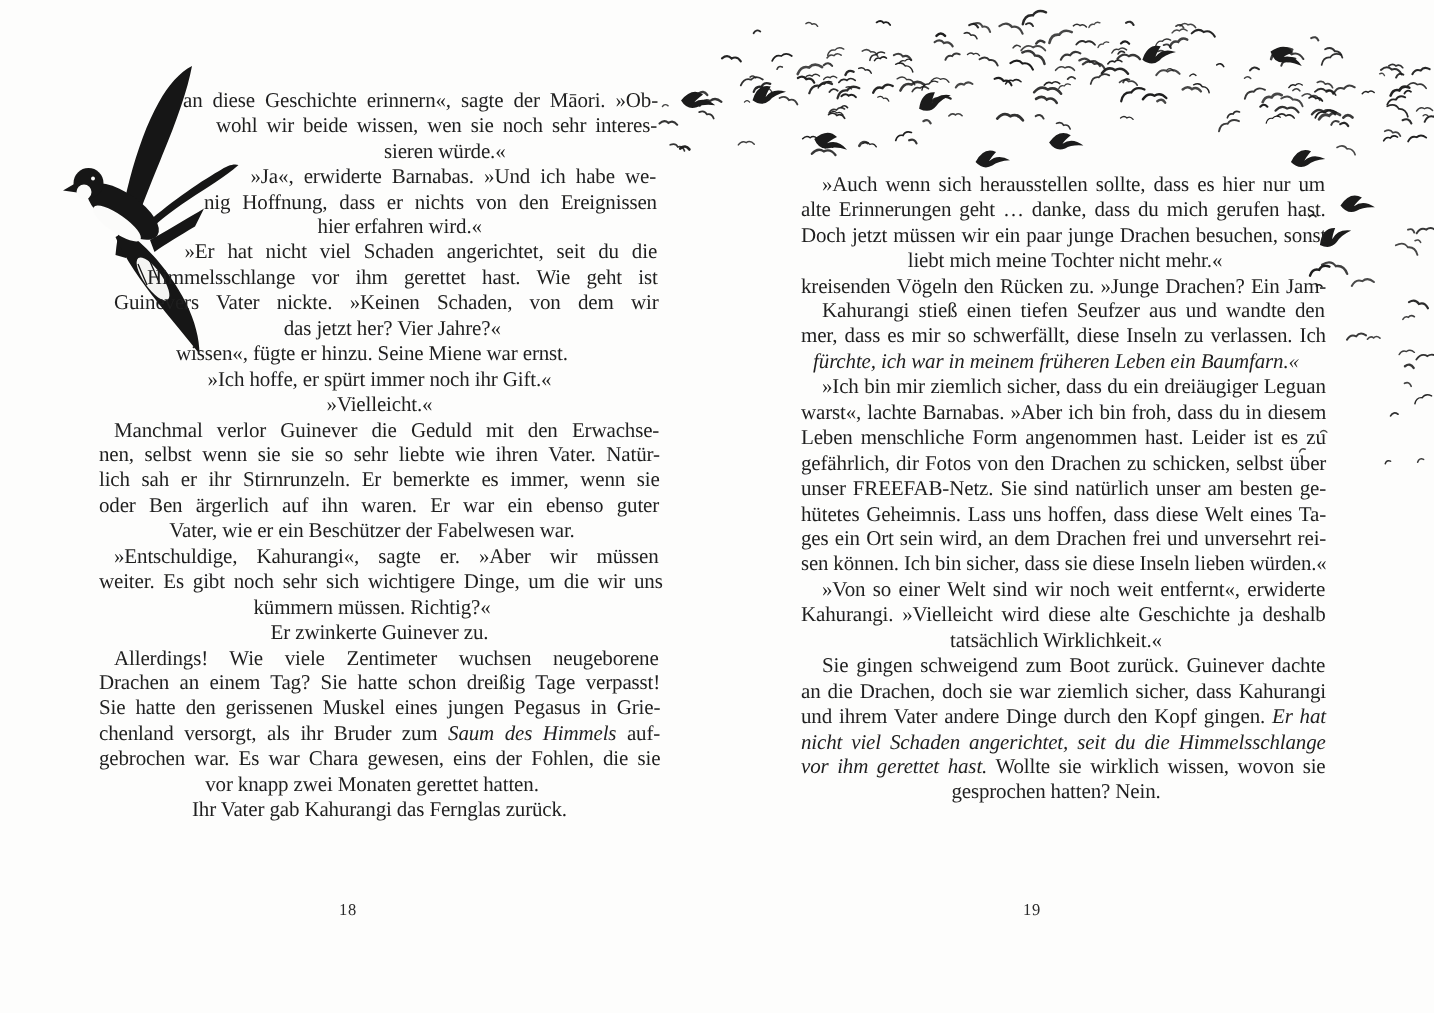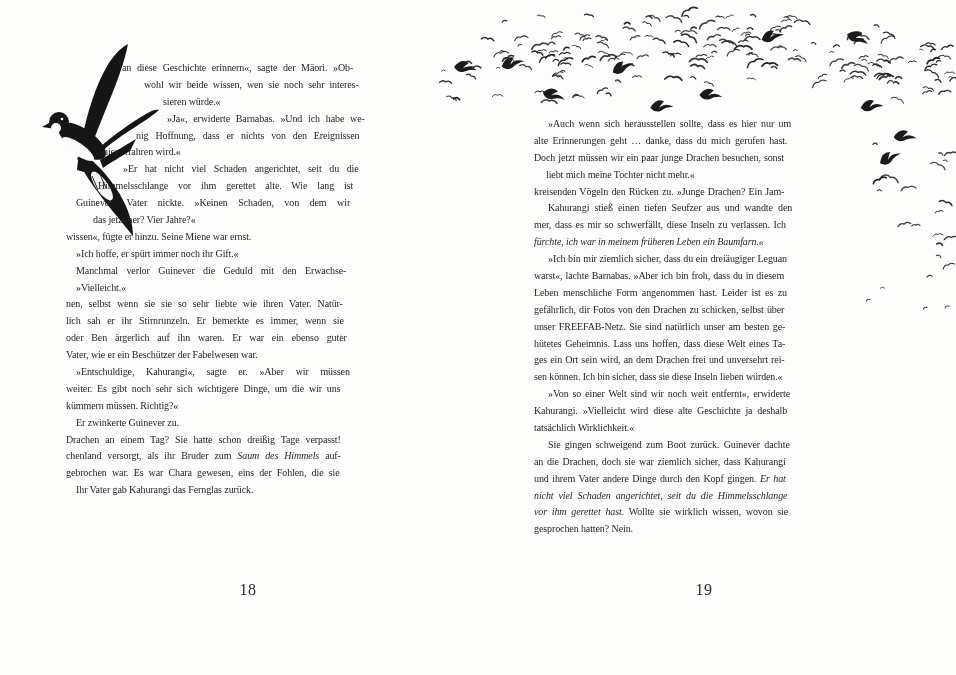--- a/index.html
+++ b/index.html
@@ -4,25 +4,25 @@
 <style>
   html,body{margin:0;padding:0;}
   body{
     width:956px;height:675px;overflow:hidden;
     background:#fdfdfc;color:#1f1f1f;
     font-family:"Liberation Serif","DejaVu Serif",serif;
   }
   .spread{position:relative;width:956px;height:675px;background:#fdfdfc;}
   .illus{position:absolute;z-index:1;}
   .textcol{position:absolute;z-index:2;}
-  .line{height:16.9px;line-height:16.9px;font-size:10px;letter-spacing:-0.1px;white-space:nowrap;}
+  .line{height:16.9px;line-height:16.9px;font-size:14px;letter-spacing:-0.1px;white-space:nowrap;text-align:center;}
   .ls{display:inline-block;transform-origin:0 50%;white-space:nowrap;}
   .it{font-style:italic;}
-  .pagenum{position:absolute;top:581px;width:44px;text-align:center;
-    font-size:16px;color:#2b2b2b;z-index:2;letter-spacing:0.5px;}
+  .pagenum{position:absolute;top:601px;width:44px;
+    font-size:11px;color:#2b2b2b;z-index:2;letter-spacing:0.5px;}
 </style>
 </head>
 <body>
 
 <div class="spread">
 
   <svg class="illus" style="left:40px;top:40px;width:170px;height:200px" viewBox="0 0 170 200">
     <g fill="#161616" stroke="none">
       <path d="M37 130 C40 102 50 56 66 28 C72 17 80 8 88 4 C85 20 78 40 68 64 C60 84 48 112 44 132 Z"></path>
       <path d="M54 112 C72 96 92 82 106 74 C112 70 116 69 119 70 C110 78 98 85 86 93 C74 101 62 110 56 118 Z"></path>
@@ -256,38 +256,41 @@
 
   <div>
     <div id="col-left" class="textcol" style="left:66px;top:60px;width:364px">
         <div class="line"><span class="ls" style="margin-left: 56px; word-spacing: 3.27455px;"><span>an diese Geschichte erinnern«, sagte der Māori. »Ob-</span></span></div>
         <div class="line"><span class="ls" style="margin-left: 78px; word-spacing: 2.62109px;"><span>wohl wir beide wissen, wen sie noch sehr interes-</span></span></div>
         <div class="line"><span class="ls" style="margin-left: 97px;"><span>sieren würde.«</span></span></div>
         <div class="line"><span class="ls" style="margin-left: 101px; word-spacing: 3.40625px;"><span>»Ja«, erwiderte Barnabas. »Und ich habe we-</span></span></div>
         <div class="line"><span class="ls" style="margin-left: 70px; word-spacing: 4.53571px;"><span>nig Hoffnung, dass er nichts von den Ereignissen</span></span></div>
         <div class="line"><span class="ls" style="margin-left: 37px;"><span>hier erfahren wird.«</span></span></div>
         <div class="line"><span class="ls" style="margin-left: 57px; word-spacing: 5.27344px;"><span>»Er hat nicht viel Schaden angerichtet, seit du die</span></span></div>
-        <div class="line"><span class="ls" style="margin-left: 32px; word-spacing: 7.49777px;"><span>Himmelsschlange vor ihm gerettet alte. Wie lang ist</span></span></div>
+        <div class="line"><span class="ls" style="margin-left: 32px; word-spacing: 7.49777px;"><span>Himmelsschlange vor ihm gerettet hast. Wie geht ist</span></span></div>
         <div class="line"><span class="ls" style="margin-left: 10px; word-spacing: 8.15179px;"><span>Guinevers Vater nickte. »Keinen Schaden, von dem wir</span></span></div>
         <div class="line"><span class="ls" style="margin-left: 27px;"><span>das jetzt her? Vier Jahre?«</span></span></div>
         <div class="line"><span class="ls" style="margin-left: 0px;"><span>wissen«, fügte er hinzu. Seine Miene war ernst.</span></span></div>
         <div class="line"><span class="ls" style="margin-left: 10px;"><span>»Ich hoffe, er spürt immer noch ihr Gift.«</span></span></div>
+        <div class="line"><span class="ls" style="margin-left: 10px;"><span>»Vielleicht.«</span></span></div>
         <div class="line"><span class="ls" style="margin-left: 10px; word-spacing: 6.08482px;"><span>Manchmal verlor Guinever die Geduld mit den Erwachse-</span></span></div>
-        <div class="line"><span class="ls" style="margin-left: 10px;"><span>»Vielleicht.«</span></span></div>
         <div class="line"><span class="ls" style="margin-left: 0px; word-spacing: 3.68182px;"><span>nen, selbst wenn sie sie so sehr liebte wie ihren Vater. Natür-</span></span></div>
         <div class="line"><span class="ls" style="margin-left: 0px; word-spacing: 4.36406px;"><span>lich sah er ihr Stirnrunzeln. Er bemerkte es immer, wenn sie</span></span></div>
         <div class="line"><span class="ls" style="margin-left: 0px; word-spacing: 5.47656px;"><span>oder Ben ärgerlich auf ihn waren. Er war ein ebenso guter</span></span></div>
         <div class="line"><span class="ls" style="margin-left: 0px;"><span>Vater, wie er ein Beschützer der Fabelwesen war.</span></span></div>
         <div class="line"><span class="ls" style="margin-left: 10px; word-spacing: 9.35677px;"><span>»Entschuldige, Kahurangi«, sagte er. »Aber wir müssen</span></span></div>
         <div class="line"><span class="ls" style="margin-left: 0px; word-spacing: 2.46591px;"><span>weiter. Es gibt noch sehr sich wichtigere Dinge, um die wir uns</span></span></div>
         <div class="line"><span class="ls" style="margin-left: 0px;"><span>kümmern müssen. Richtig?«</span></span></div>
         <div class="line"><span class="ls" style="margin-left: 10px;"><span>Er zwinkerte Guinever zu.</span></span></div>
+        <div class="line"><span class="ls" style="margin-left: 10px; word-spacing: 11.075px;"><span>Allerdings! Wie viele Zentimeter wuchsen neugeborene</span></span></div>
         <div class="line"><span class="ls" style="margin-left: 0px; word-spacing: 3.58854px;"><span>Drachen an einem Tag? Sie hatte schon dreißig Tage verpasst!</span></span></div>
+        <div class="line"><span class="ls" style="margin-left: 0px; word-spacing: 3.32812px;"><span>Sie hatte den gerissenen Muskel eines jungen Pegasus in Grie-</span></span></div>
         <div class="line"><span class="ls" style="margin-left: 0px; word-spacing: 3.625px;"><span>chenland versorgt, als ihr Bruder zum </span><span class="it">Saum des Himmels</span><span> auf-</span></span></div>
         <div class="line"><span class="ls" style="margin-left: 0px; word-spacing: 2.77188px;"><span>gebrochen war. Es war Chara gewesen, eins der Fohlen, die sie</span></span></div>
+        <div class="line"><span class="ls" style="margin-left: 0px;"><span>vor knapp zwei Monaten gerettet hatten.</span></span></div>
         <div class="line"><span class="ls" style="margin-left: 10px;"><span>Ihr Vater gab Kahurangi das Fernglas zurück.</span></span></div>
       </div>
     <div class="pagenum" style="left:226px">18</div>
   </div>
 
   <div>
     <div id="col-right" class="textcol" style="left:534px;top:116px;width:340px">
         <div class="line"><span class="ls" style="margin-left: 14px; word-spacing: 2.03993px;"><span>»Auch wenn sich herausstellen sollte, dass es hier nur um</span></span></div>
         <div class="line"><span class="ls" style="margin-left: 0px; word-spacing: 1.97222px;"><span>alte Erinnerungen geht … danke, dass du mich gerufen hast.</span></span></div>
         <div class="line"><span class="ls" style="margin-left: 0px; word-spacing: 0.611111px;"><span>Doch jetzt müssen wir ein paar junge Drachen besuchen, sonst</span></span></div>

